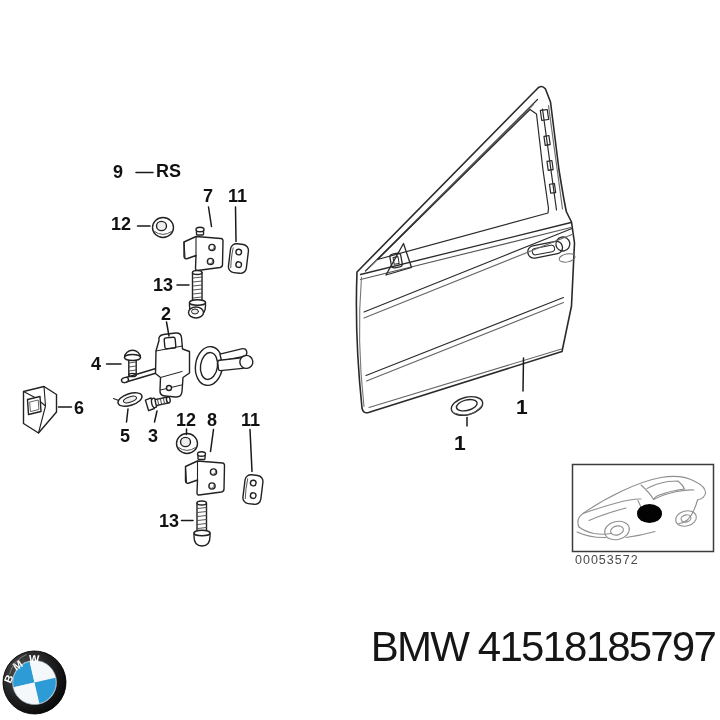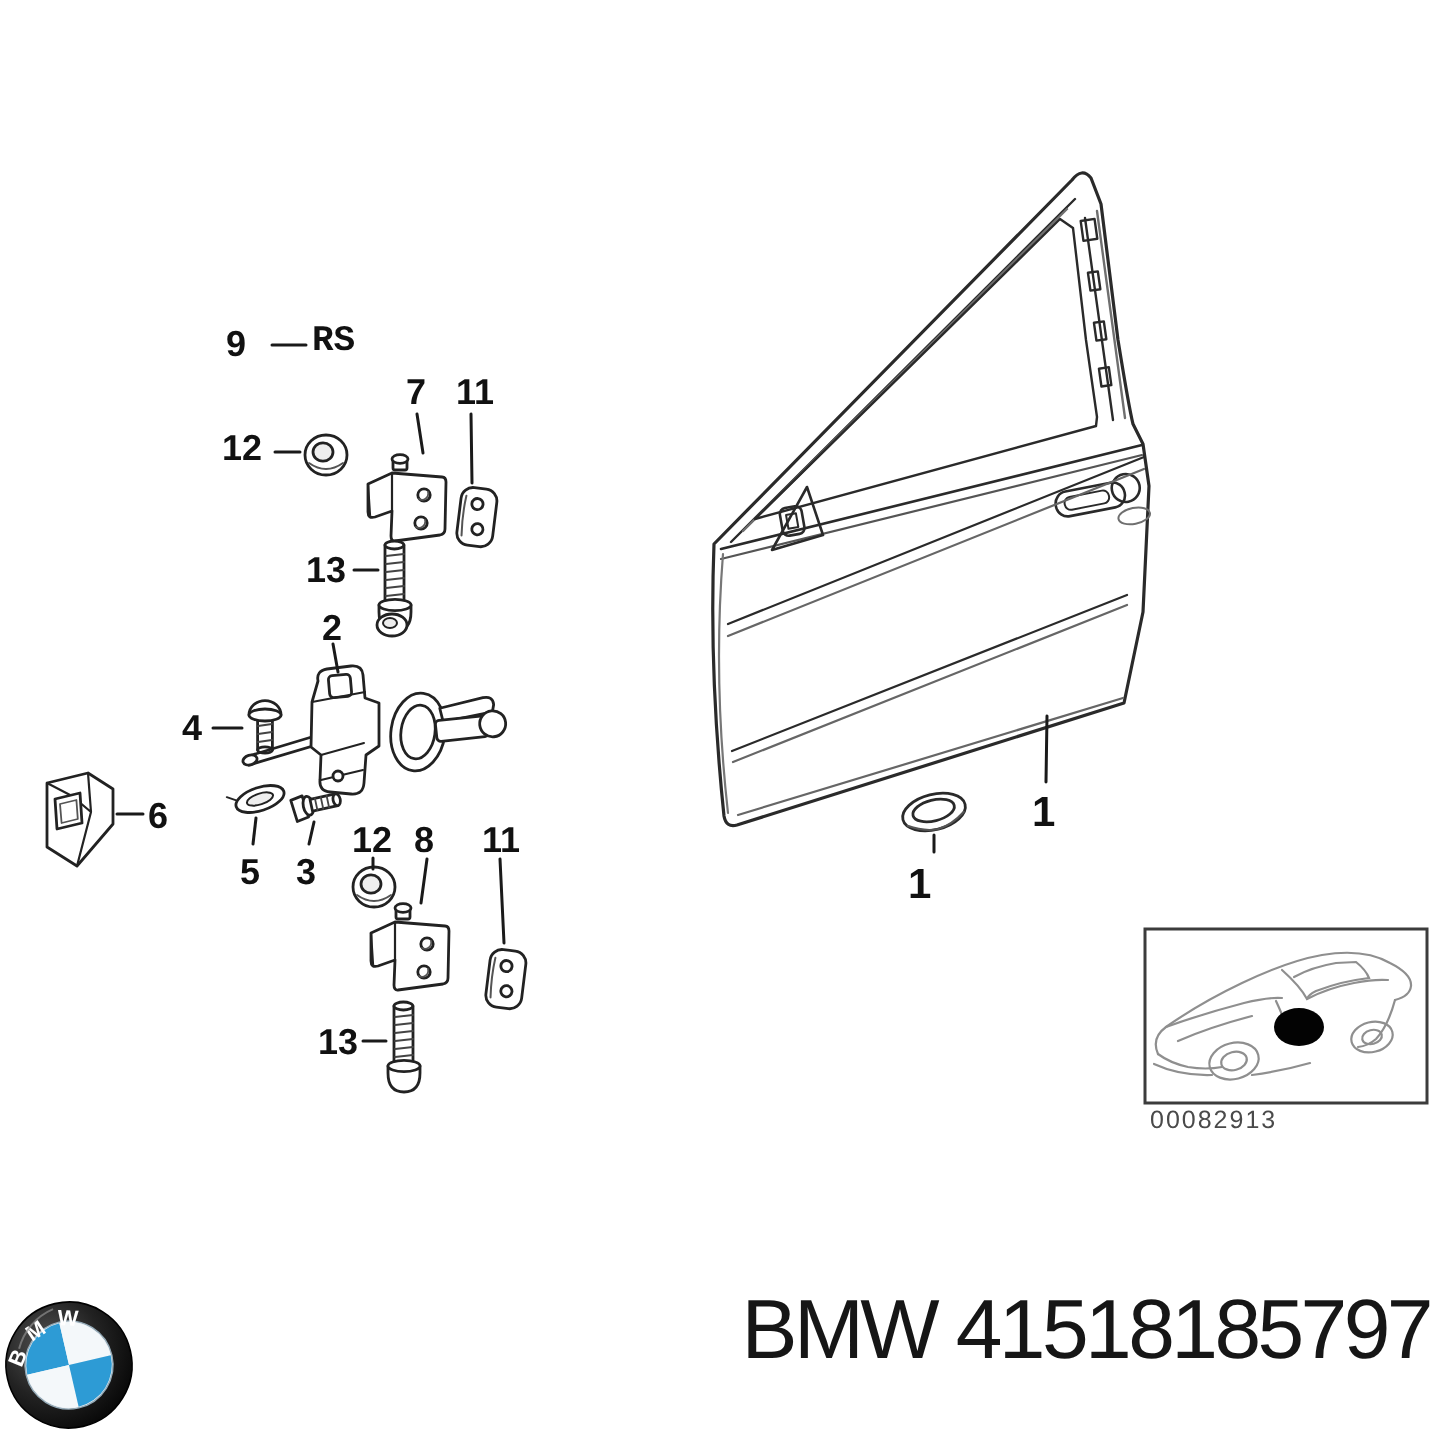--- a/index.html
+++ b/index.html
@@ -4,21 +4,21 @@
 <style>
   html,body{margin:0;padding:0;background:#ffffff;}
   #stage{position:relative;width:720px;height:720px;background:#ffffff;overflow:hidden;
          font-family:"Liberation Sans", sans-serif;}
   #art{position:absolute;left:0;top:0;width:720px;height:720px;}
   .co{position:absolute;font-weight:700;font-size:18px;line-height:1;color:#111;
       font-family:"Liberation Sans", sans-serif;white-space:nowrap;}
   .co.big{font-size:21px;}
   #inset-code{position:absolute;left:575px;top:553px;font-size:12.5px;color:#4a4a4a;
       letter-spacing:1px;font-family:"Liberation Sans", sans-serif;}
-  #part-title{position:absolute;right:5px;top:641px;font-size:42px;letter-spacing:-1.8px;
+  #part-title{position:absolute;right:5px;top:623px;font-size:42px;letter-spacing:-1.8px;
       color:#161616;font-family:"Liberation Sans", sans-serif;white-space:nowrap;}
 </style>
 </head>
 <body>
 
 <div id="stage">
 
 <svg id="art" viewBox="0 0 720 720" xmlns="http://www.w3.org/2000/svg">
   <defs>
     <radialGradient id="ringG" cx="38%" cy="32%" r="75%">
@@ -214,33 +214,33 @@
     </g>
     <path id="bmwArc" d="M10.5,687 A24,24 0 0 1 58.5,687" fill="none"></path>
     <text font-family="Liberation Sans, sans-serif" font-size="11" font-weight="bold" fill="#ffffff" letter-spacing="5.5">
       <textPath href="#bmwArc" startOffset="8">BMW</textPath>
     </text>
     <path d="M12,669 A29.5,29.5 0 0 1 33,653.5" stroke="#8d8d8d" stroke-width="1" fill="none" opacity="0.7"></path>
   </g>
 </svg>
 
   <div class="co" style="left:113px;top:163px;">9</div>
-  <div class="co" style="left:156px;top:162px;font-family:Liberation Mono, monospace;">RS</div>
+  <div class="co" style="left:156px;top:162px;">RS</div>
   <div class="co" style="left:111px;top:215px;">12</div>
   <div class="co" style="left:203px;top:187px;">7</div>
   <div class="co" style="left:228px;top:187px;">11</div>
   <div class="co" style="left:153px;top:276px;">13</div>
   <div class="co" style="left:161px;top:305px;">2</div>
   <div class="co" style="left:91px;top:355px;">4</div>
   <div class="co" style="left:74px;top:399px;">6</div>
   <div class="co" style="left:120px;top:427px;">5</div>
   <div class="co" style="left:148px;top:427px;">3</div>
   <div class="co" style="left:176px;top:411px;">12</div>
   <div class="co" style="left:207px;top:411px;">8</div>
   <div class="co" style="left:241px;top:411px;">11</div>
   <div class="co" style="left:159px;top:512px;">13</div>
   <div class="co big" style="left:516px;top:396px;">1</div>
   <div class="co big" style="left:454px;top:432px;">1</div>
 
-  <div id="inset-code">00082913</div>
+  <div id="inset-code">00053572</div>
   <div id="part-title">BMW 41518185797</div>
 
 </div>
 
 </body></html>

